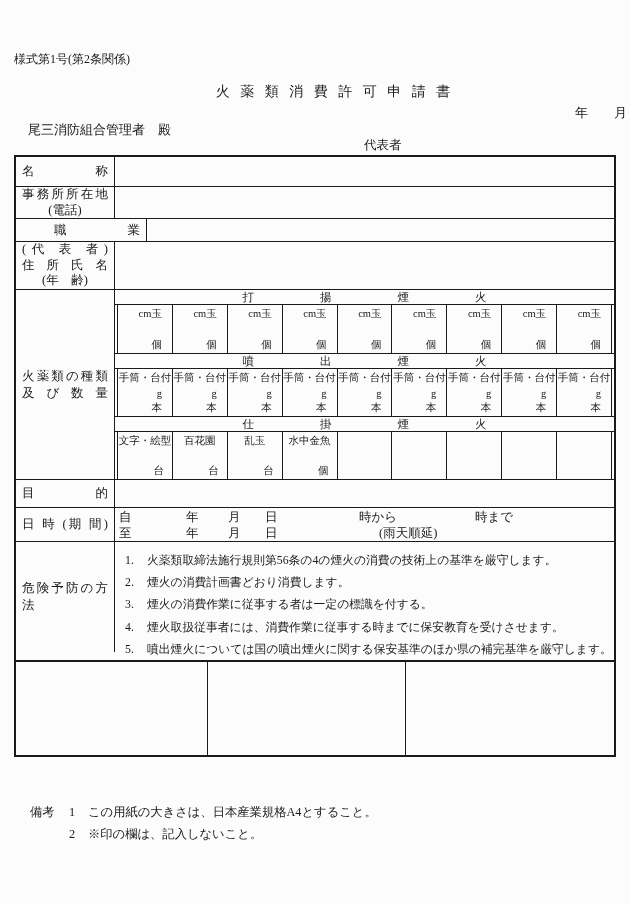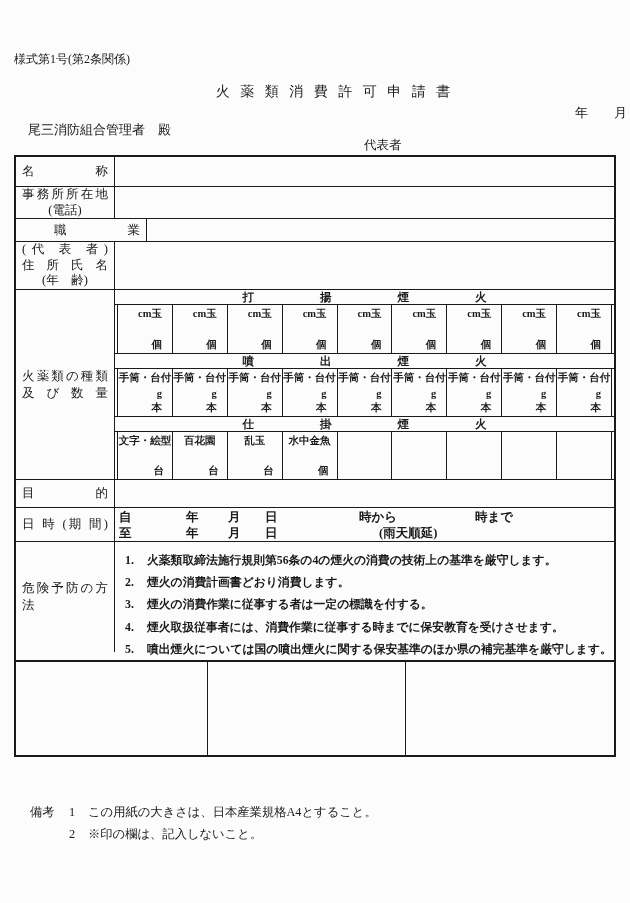--- a/index.html
+++ b/index.html
@@ -11,21 +11,21 @@
   .date-line{right:0;top:104px;font-size:13px;}
   .addressee{left:28px;top:121px;font-size:13px;}
   .representative{left:364px;top:137px;font-size:12.5px;}
 
   .form-table{position:absolute;left:14px;top:155px;width:602px;border:2px solid #1a1a1a;box-sizing:border-box;background:transparent;}
   .row{display:flex;border-bottom:1px solid #1a1a1a;}
   .row:last-child{border-bottom:none;}
   .row.thick-bottom{border-bottom-width:2px;}
   .label-cell{flex:0 0 99px;width:99px;border-right:1px solid #1a1a1a;box-sizing:border-box;
               display:flex;flex-direction:column;justify-content:center;}
-  .content-cell{flex:1;position:relative;min-width:0;font-weight:bold;}
+  .content-cell{flex:1;position:relative;min-width:0;}
   .just{display:block;text-align:justify;text-align-last:justify;padding:0 6px;}
   .ctr{display:block;text-align:center;}
   .lh15{line-height:15.5px;}.lh17{line-height:17px;}
   .h29{height:29px;}.h31{height:31px;}.h22{height:22px;margin-left:32px;}.h47{height:47px;}
   .h27{height:27px;}.h33{height:33px;}.h110{height:110px;}.h24{height:24px;}.h93{height:93px;}
 
   
   .fw-stack{display:flex;flex-direction:column;}
   .fw-band{height:14px;border-bottom:1px solid #1a1a1a;display:flex;align-items:center;justify-content:center;font-size:11.5px;}
   .band-text{letter-spacing:66px;text-indent:66px;white-space:nowrap;}

